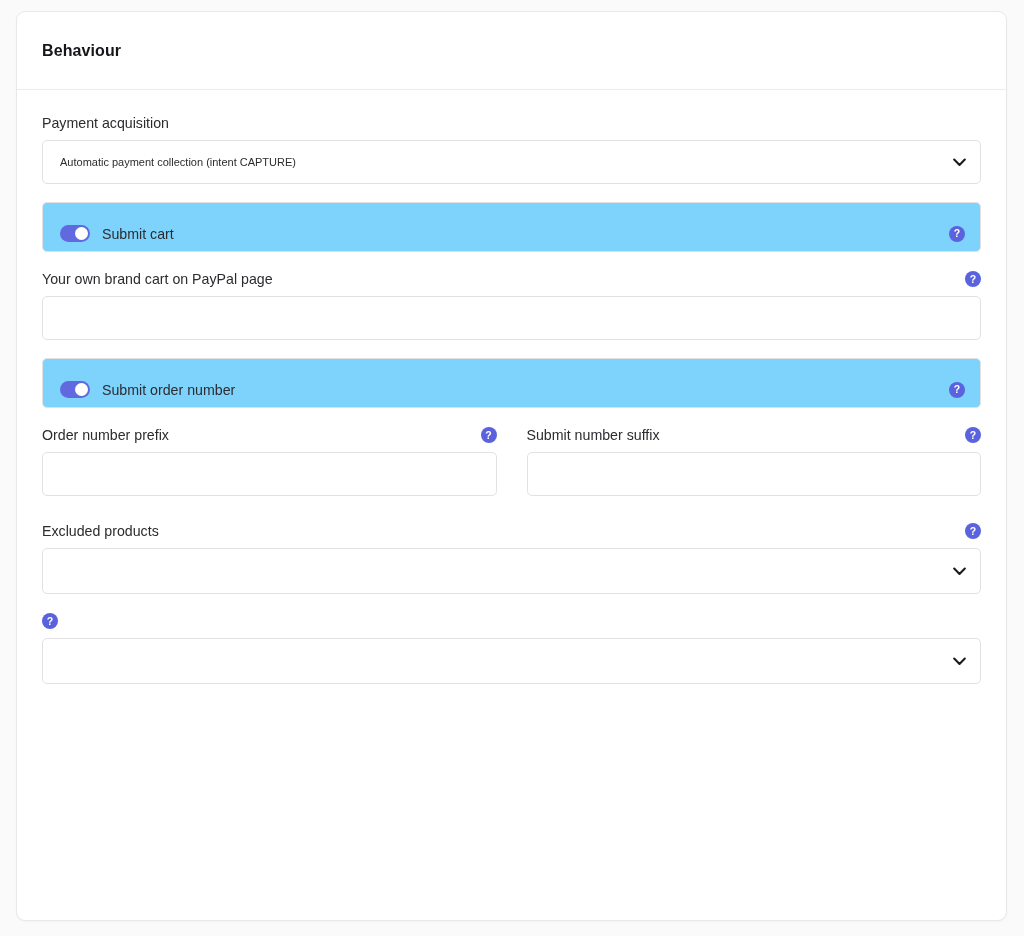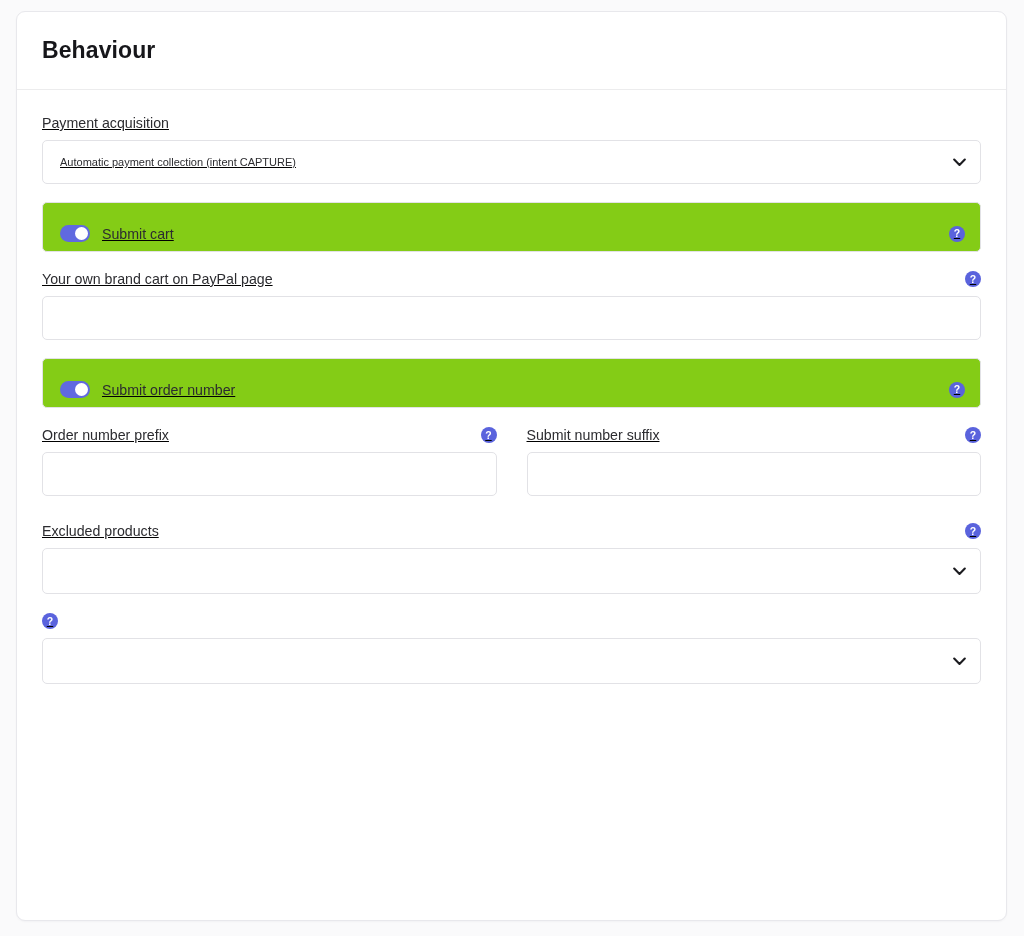--- a/index.html
+++ b/index.html
@@ -30,30 +30,29 @@
 
   .card-header {
     height: 78px;
     border-bottom: 1px solid #ececed;
     display: flex;
     align-items: center;
     padding: 0 25px;
     box-sizing: border-box;
   }
   .card-title {
-    font-size: 23px;
+    font-size: 16px;
     font-weight: bold;
     color: #16161a;
     letter-spacing: 0.1px;
   }
 
   .card-body {
     padding: 24px 25px 0 25px;
     box-sizing: border-box;
-    text-decoration: underline;
   }
 
   
   .field {
     margin-bottom: 18px;
   }
   .field-label-row {
     display: flex;
     align-items: center;
     justify-content: space-between;
@@ -117,21 +116,21 @@
     pointer-events: none;
   }
   .chevron svg { display: block; }
 
   
   .toggle-row {
     width: 100%;
     height: 50px;
     border: 1px solid #e2e2e6;
     border-radius: 5px;
-    background: #84cc16;
+    background: #7dd3fc;
     box-sizing: border-box;
     display: flex;
     align-items: center;
     padding: 13px 15px 0 17px;
     margin-bottom: 18px;
   }
   .toggle {
     width: 30px;
     height: 17px;
     border-radius: 9px;

